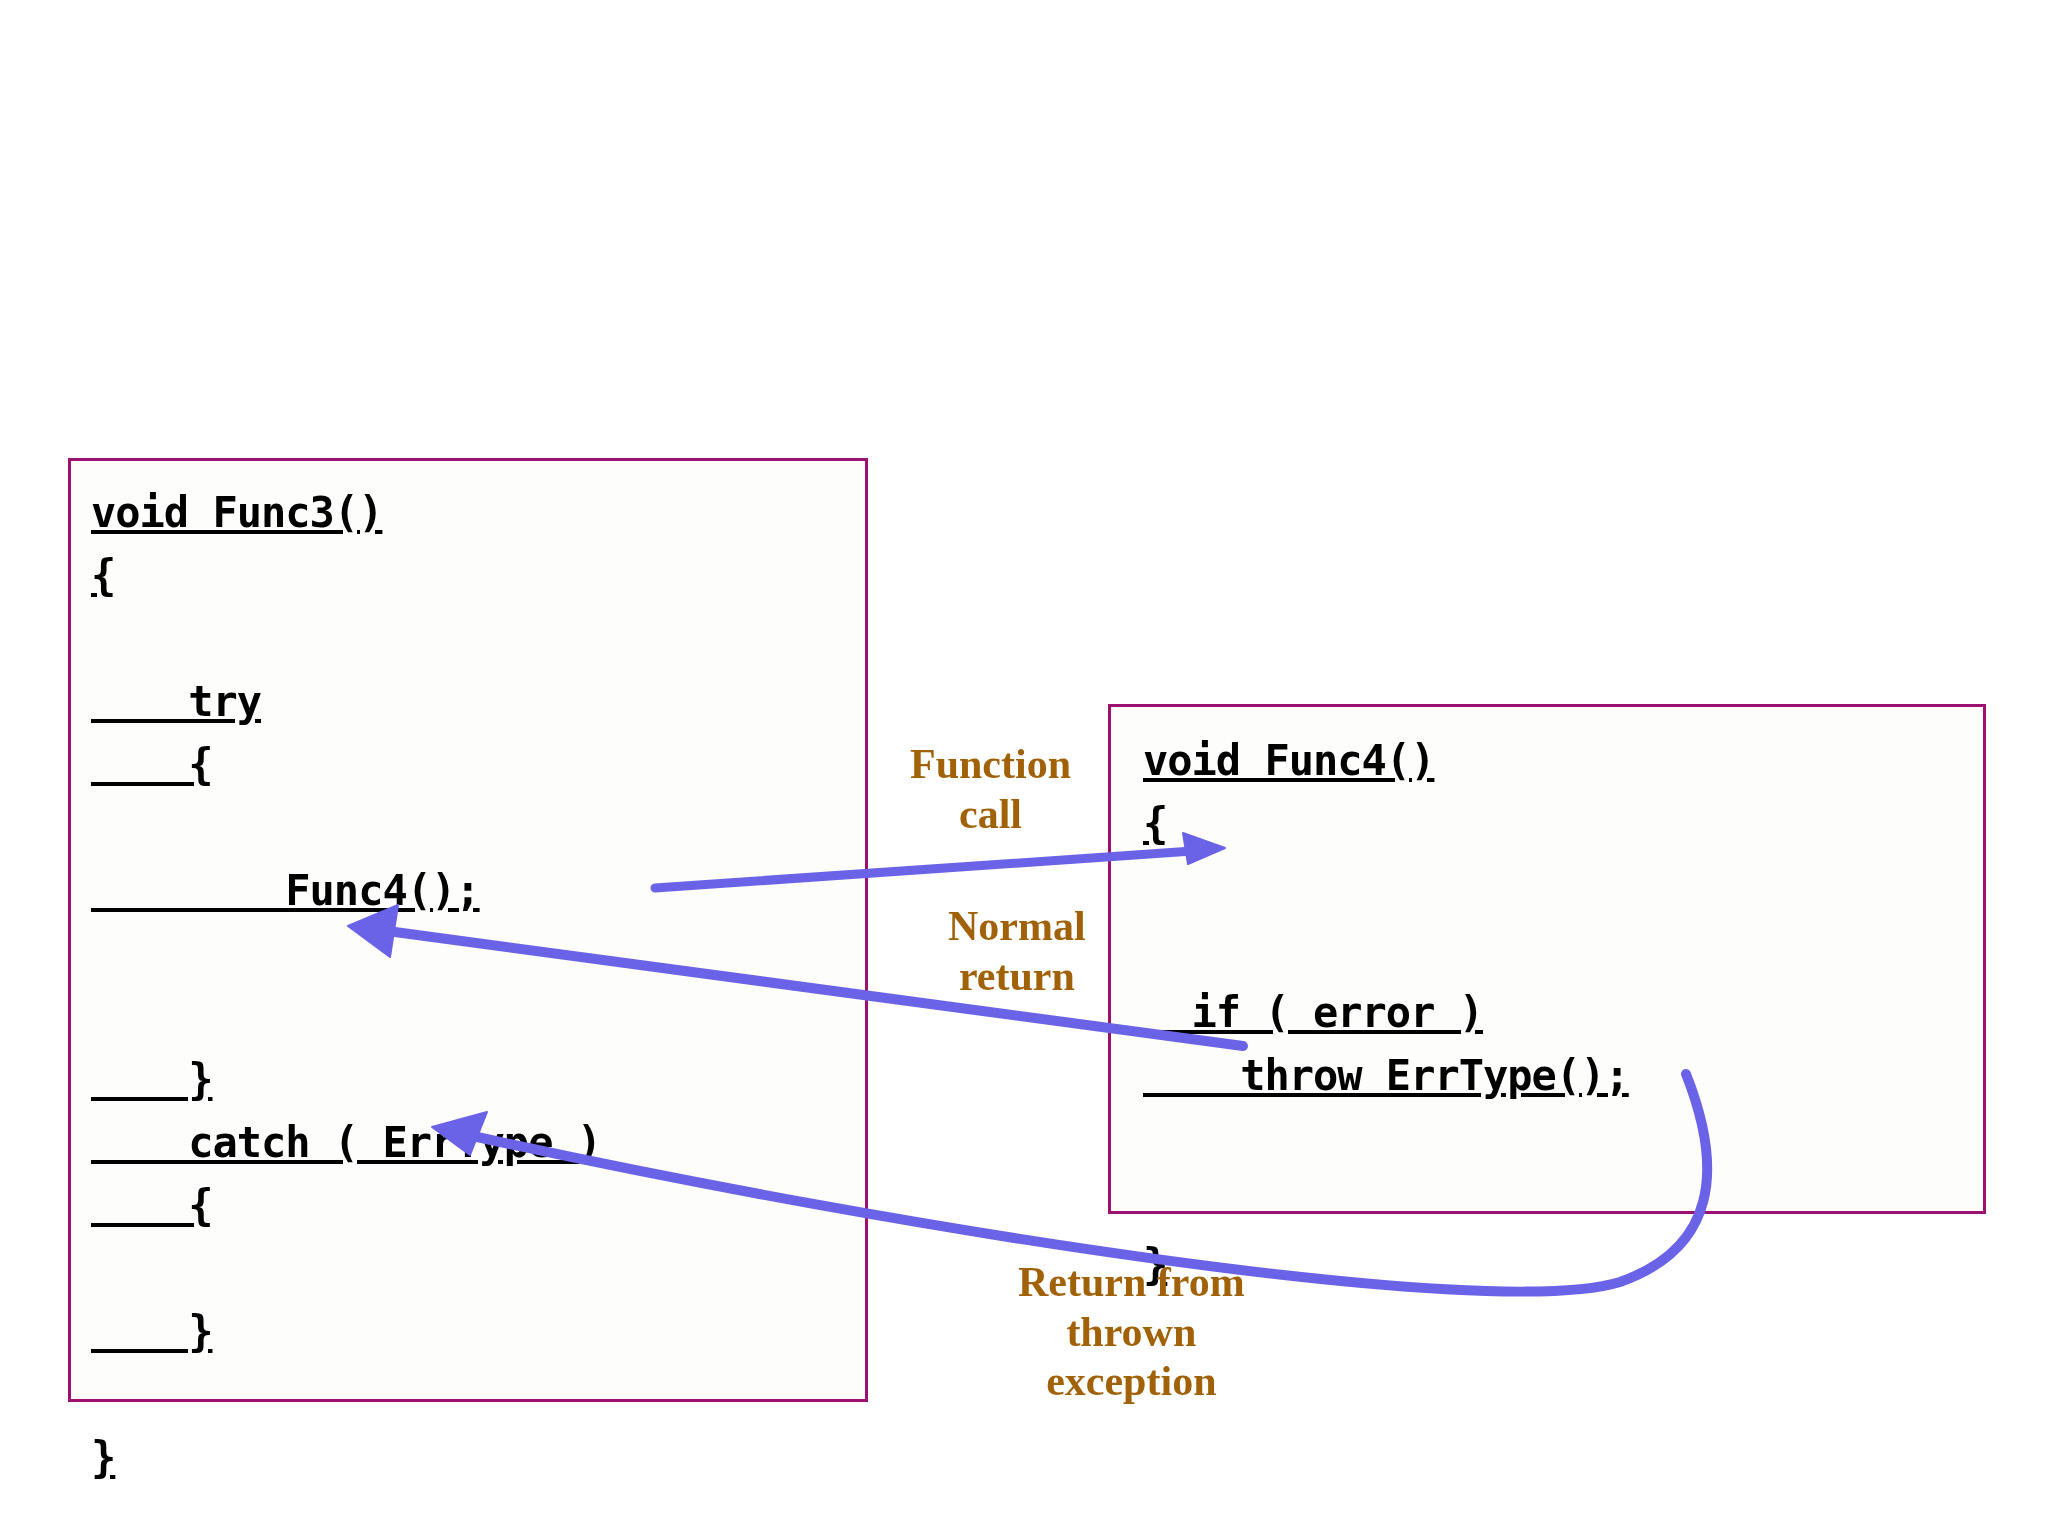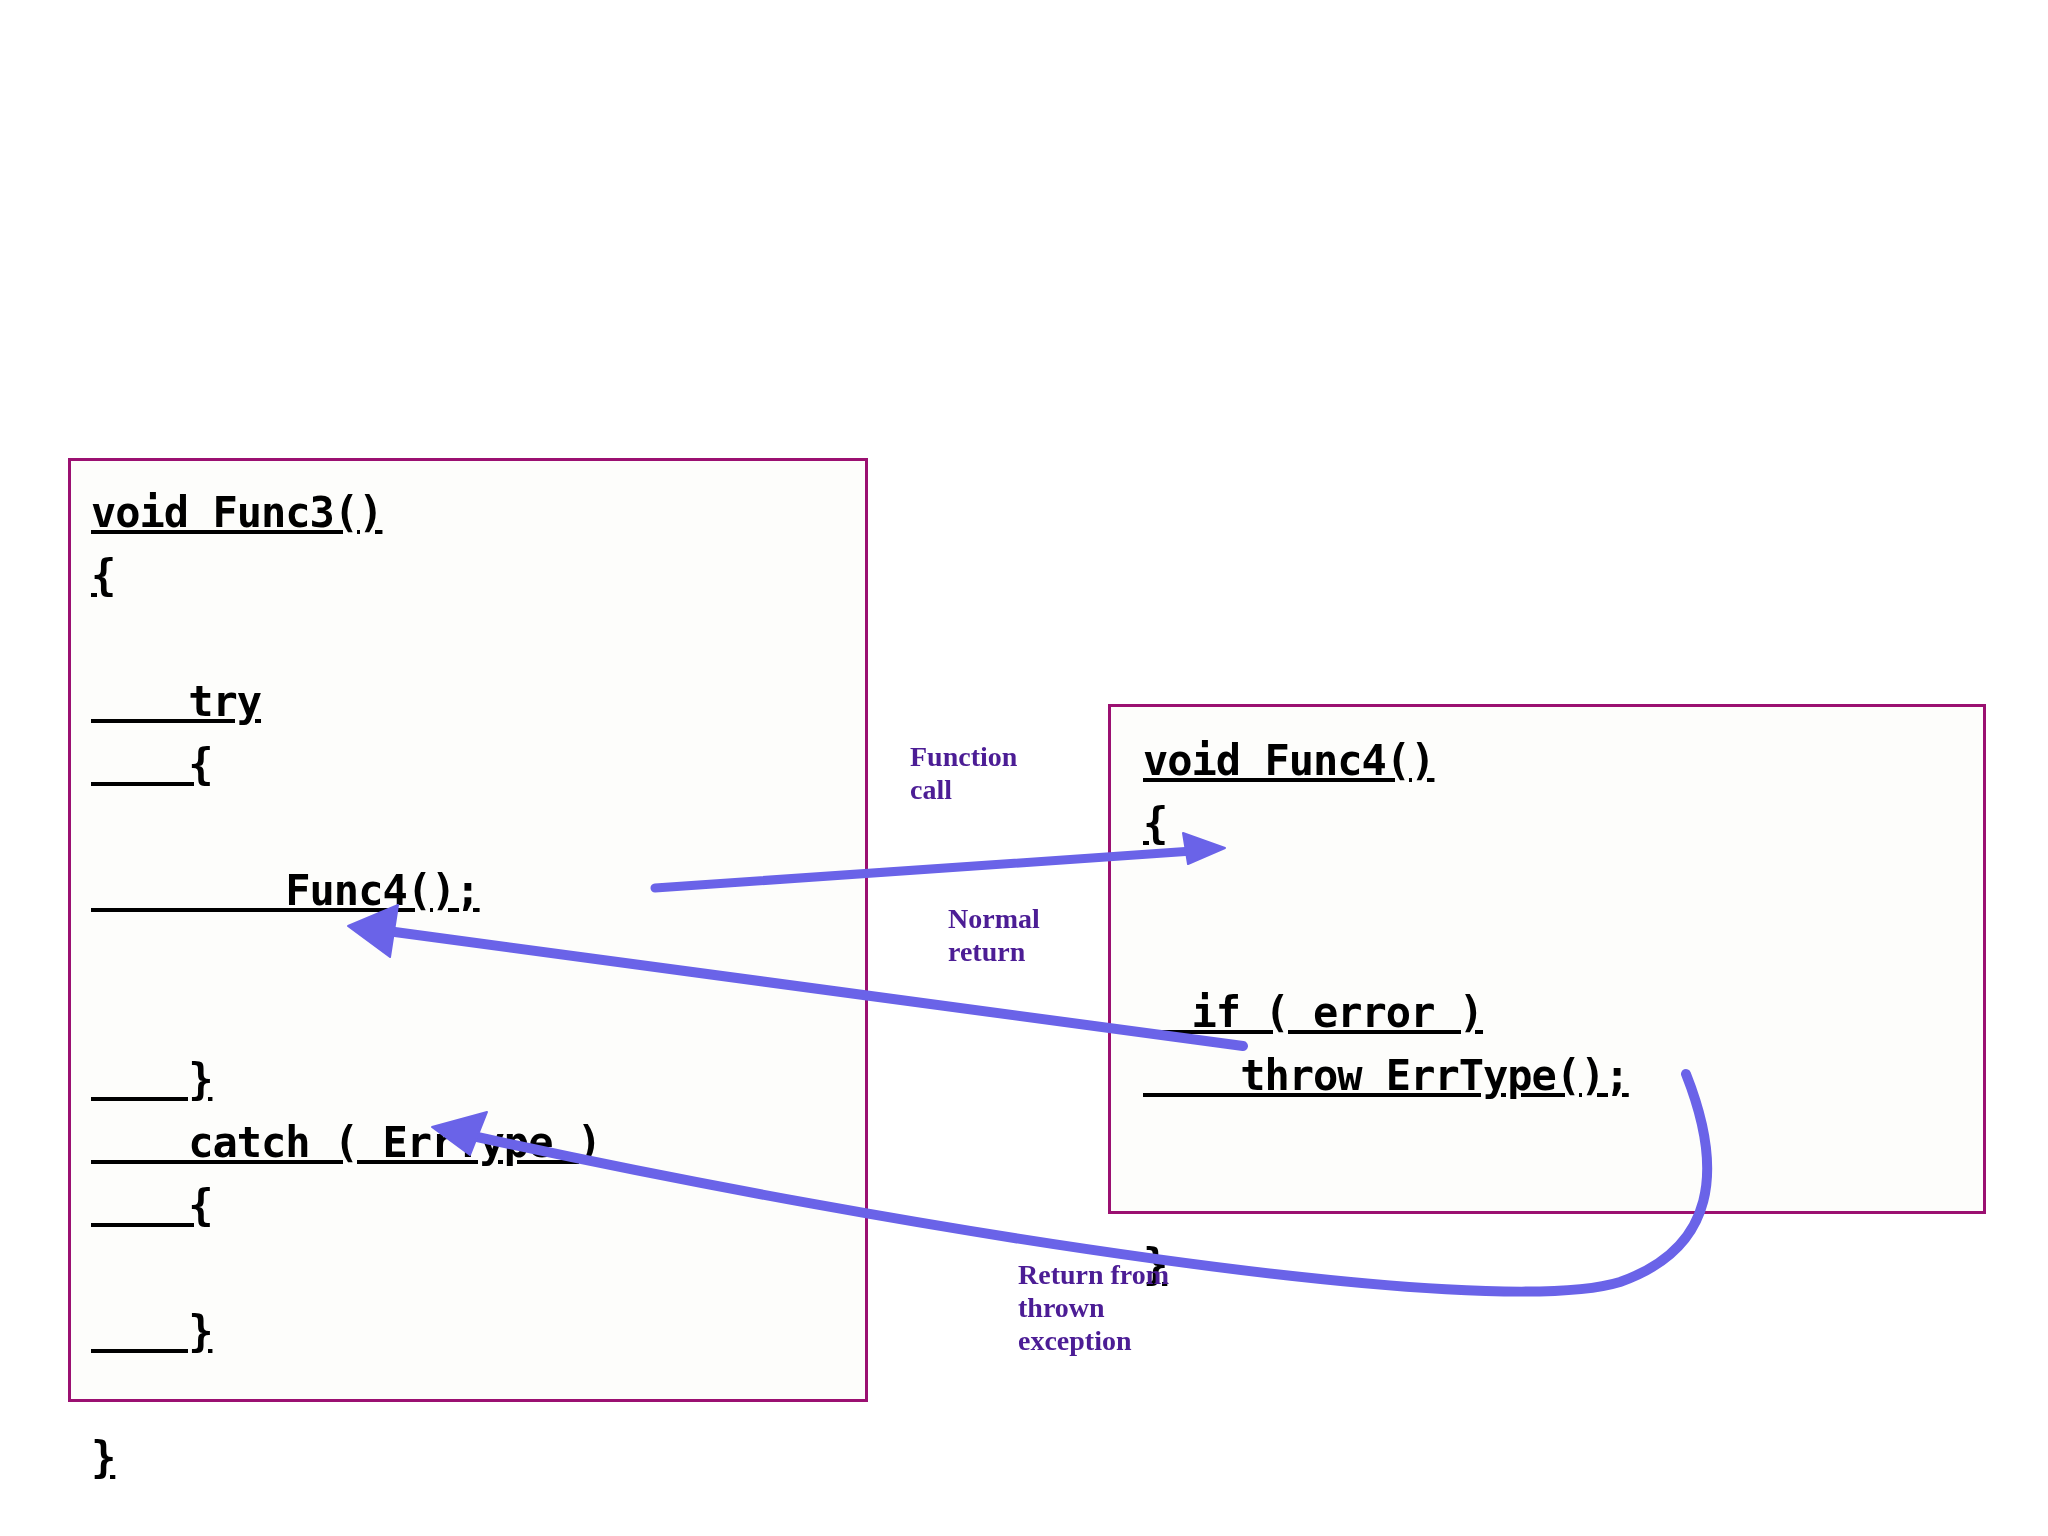--- a/index.html
+++ b/index.html
@@ -70,24 +70,25 @@
   #func4-code {
     left: 32px;
     top: 22px;
   }
 
   
   .annot {
     position: absolute;
     font-family: "Liberation Serif", "DejaVu Serif", serif;
     font-weight: bold;
-    font-size: 28px;
+    font-size: 42px;
     line-height: 1.18;
-    color: #4c1d95;
+    color: #a16207;
     white-space: pre-line;
+    text-align: center;
   }
   #label-function-call { left: 910px; top: 740px; }
   #label-normal-return { left: 948px; top: 902px; }
   #label-return-thrown { left: 1018px; top: 1258px; }
 
   
   #arrows {
     position: absolute;
     left: 0; top: 0;
     width: 2048px;

